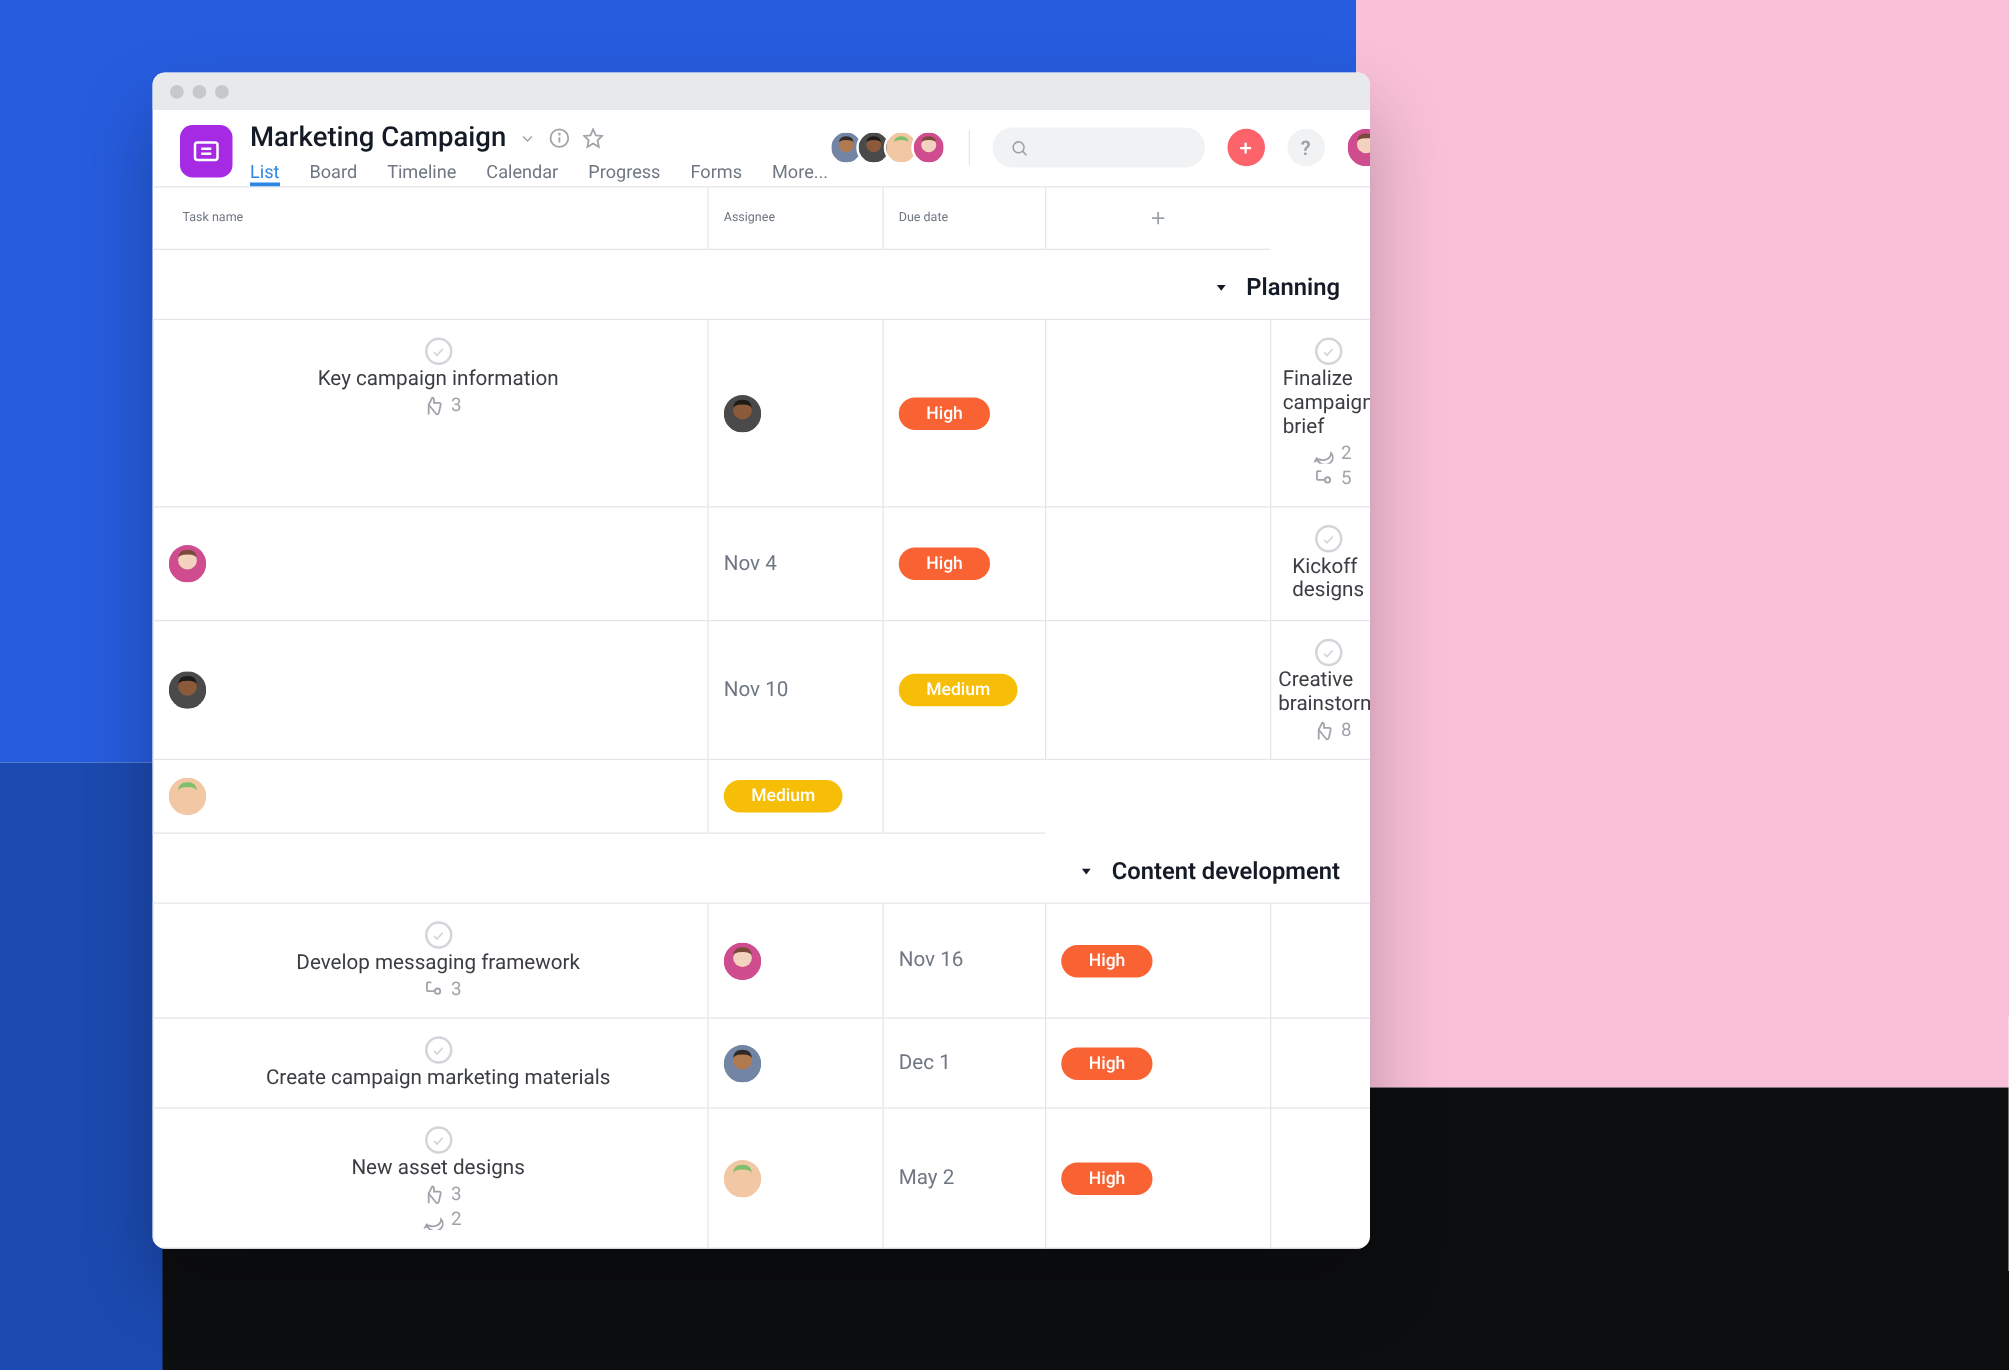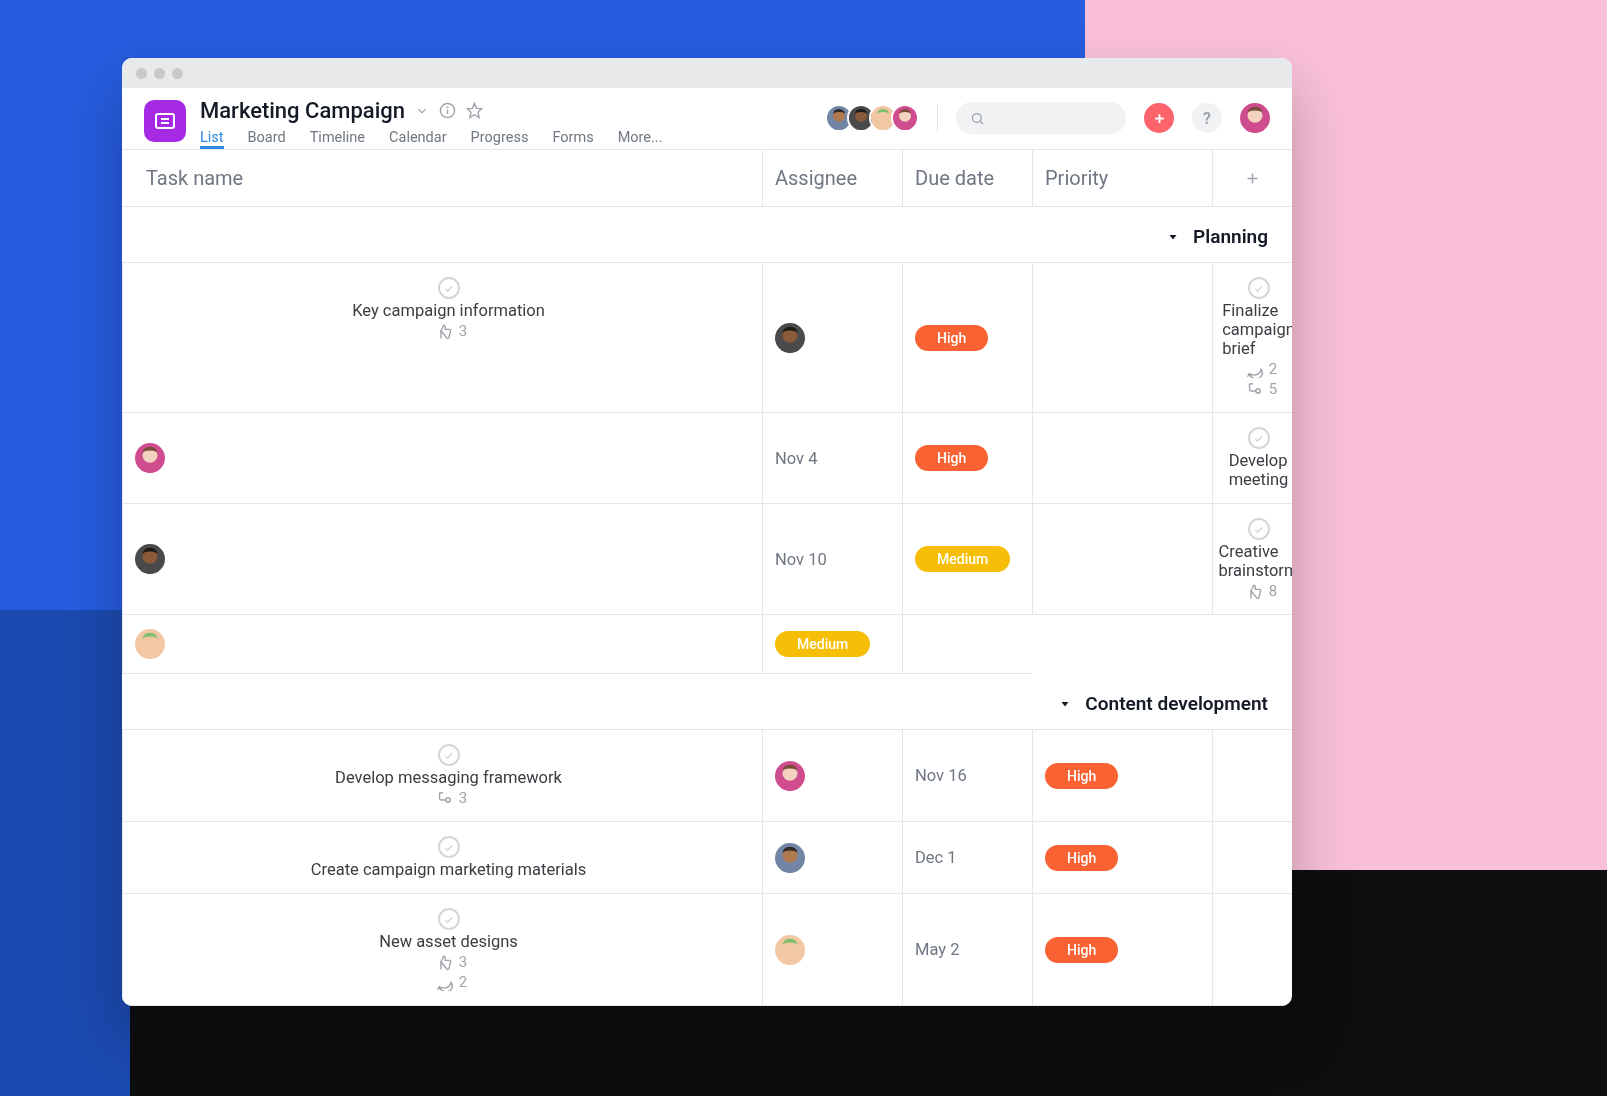--- a/index.html
+++ b/index.html
@@ -11,21 +11,21 @@
     overflow: hidden;
   }
   .bg-blue { position:absolute; left:0; top:0; width:1085px; height:610px; background:#265CDE; }
   .bg-darkblue { position:absolute; left:0; top:610px; width:1085px; height:486px; background:#1B4AB0; }
   .bg-pink { position:absolute; left:1085px; top:0; right:0; width:522px; height:870px; background:#F9C0D7; }
   .bg-black { position:absolute; left:130px; top:870px; right:0; height:226px; background:#0D0E10; }
 
   .window {
     position:absolute;
     left:122px; top:58px;
-    width:1170px;
+    width:974px;
     background:#fff;
     border-radius:10px;
     box-shadow: 0 30px 60px rgba(0,0,0,0.25);
     overflow:hidden;
   }
   .titlebar {
     height:30px;
     background:#E8E9EB;
     display:flex; align-items:center;
     padding-left:14px; gap:7px;
@@ -81,21 +81,21 @@
     color:#9CA0A8; font-weight:600; cursor:pointer;
   }
   .me-avatar { width:30px; height:30px; border-radius:50%; overflow:hidden; }
 
   .grid {
     display:grid;
     grid-template-columns: 1fr 140px 130px 180px 80px;
   }
   .col-head {
     padding:16px 12px;
-    font-size:20px; color:#6F7782;
+    font-size:10px; color:#6F7782;
     border-bottom:1px solid #E4E6EA;
     border-left:1px solid #E4E6EA;
     display:flex; align-items:center;
   }
   .col-head:first-child { border-left:none; padding-left:24px; }
   .col-head.addcol { justify-content:center; color:#9CA0A8; cursor:pointer; }
 
   .section {
     grid-column: 1 / -1;
     display:flex; align-items:center;
@@ -243,21 +243,20 @@
     <path d="M6 32 Q6 22 16 22 Q26 22 26 32 Z" fill="#CF4D8F"></path>
     <path d="M8 12 Q8 4 16 4 Q24 4 24 12 Q24 8 16 8 Q8 8 8 12 Z" fill="#7A4A3A"></path>
   </svg></div>
     </div>
   </div>
 
   <div class="grid" id="grid">
     <div class="col-head">Task name</div>
     <div class="col-head">Assignee</div>
     <div class="col-head">Due date</div>
-    <div class="col-head">Priority</div>
     <div class="col-head addcol">
       <svg width="17" height="17" viewBox="0 0 24 24" fill="none" stroke="currentColor" stroke-width="2">
           <line x1="12" y1="5" x2="12" y2="19"></line>
           <line x1="5" y1="12" x2="19" y2="12"></line>
         </svg>
     </div>
   <div class="section">
         <span class="caret">
           <svg width="12" height="12" viewBox="0 0 24 24" fill="#151B26">
             <polygon points="5 8 19 8 12 17"></polygon>
@@ -328,21 +327,21 @@
       <div class="cell">
         <span class="priority-pill" style="background:#F96232">High</span>
       </div>
       <div class="cell"></div>
       <div class="cell taskcell">
         <div class="check-circle">
           <svg viewBox="0 0 24 24" fill="none" stroke-width="3">
             <polyline points="5 13 10 18 20 7"></polyline>
           </svg>
         </div>
-      <span class="task-name">Develop meeting</span>
+      <span class="task-name">Kickoff designs</span>
       </div>
       <div class="cell assignee-cell">
         <div class="av-sm"><svg viewBox="0 0 32 32">
     <rect width="32" height="32" fill="#4A4A4A"></rect>
     <circle cx="16" cy="13" r="8" fill="#8A5A3A"></circle>
     <path d="M6 32 Q6 22 16 22 Q26 22 26 32 Z" fill="#4A4A4A"></path>
     <path d="M8 12 Q8 4 16 4 Q24 4 24 12 Q24 8 16 8 Q8 8 8 12 Z" fill="#1E1A18"></path>
   </svg></div>
       </div>
       <div class="cell">

